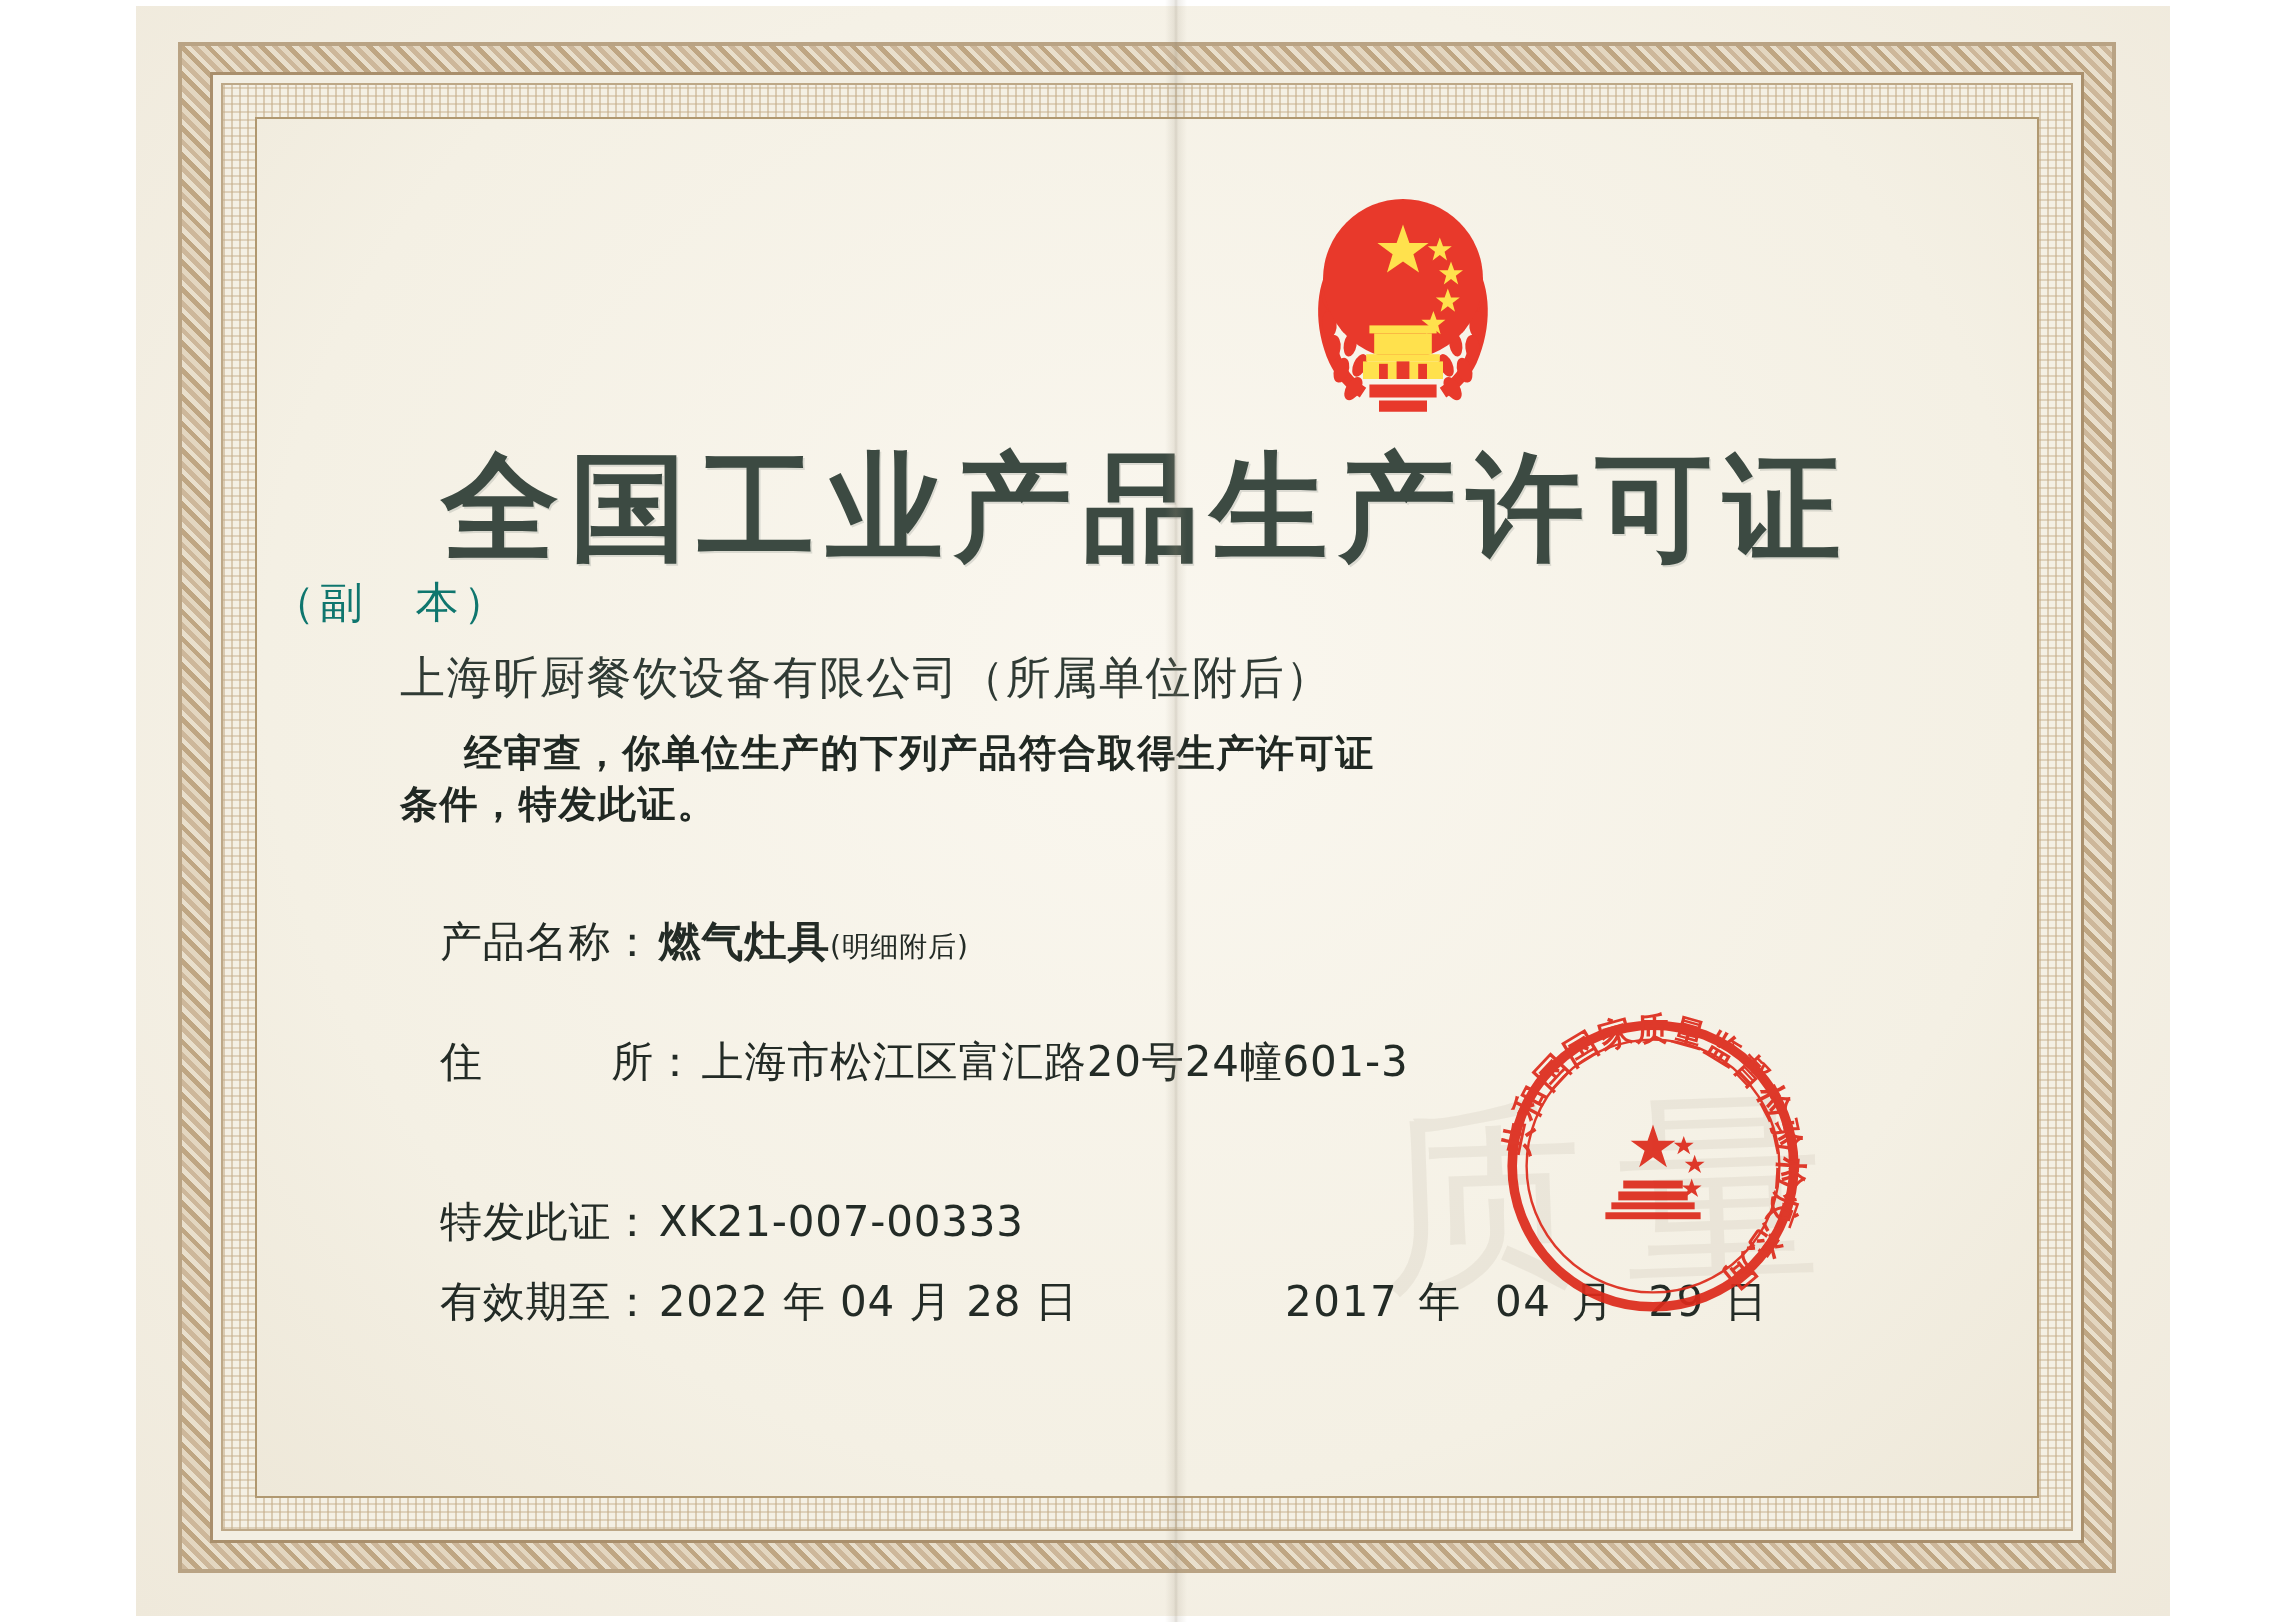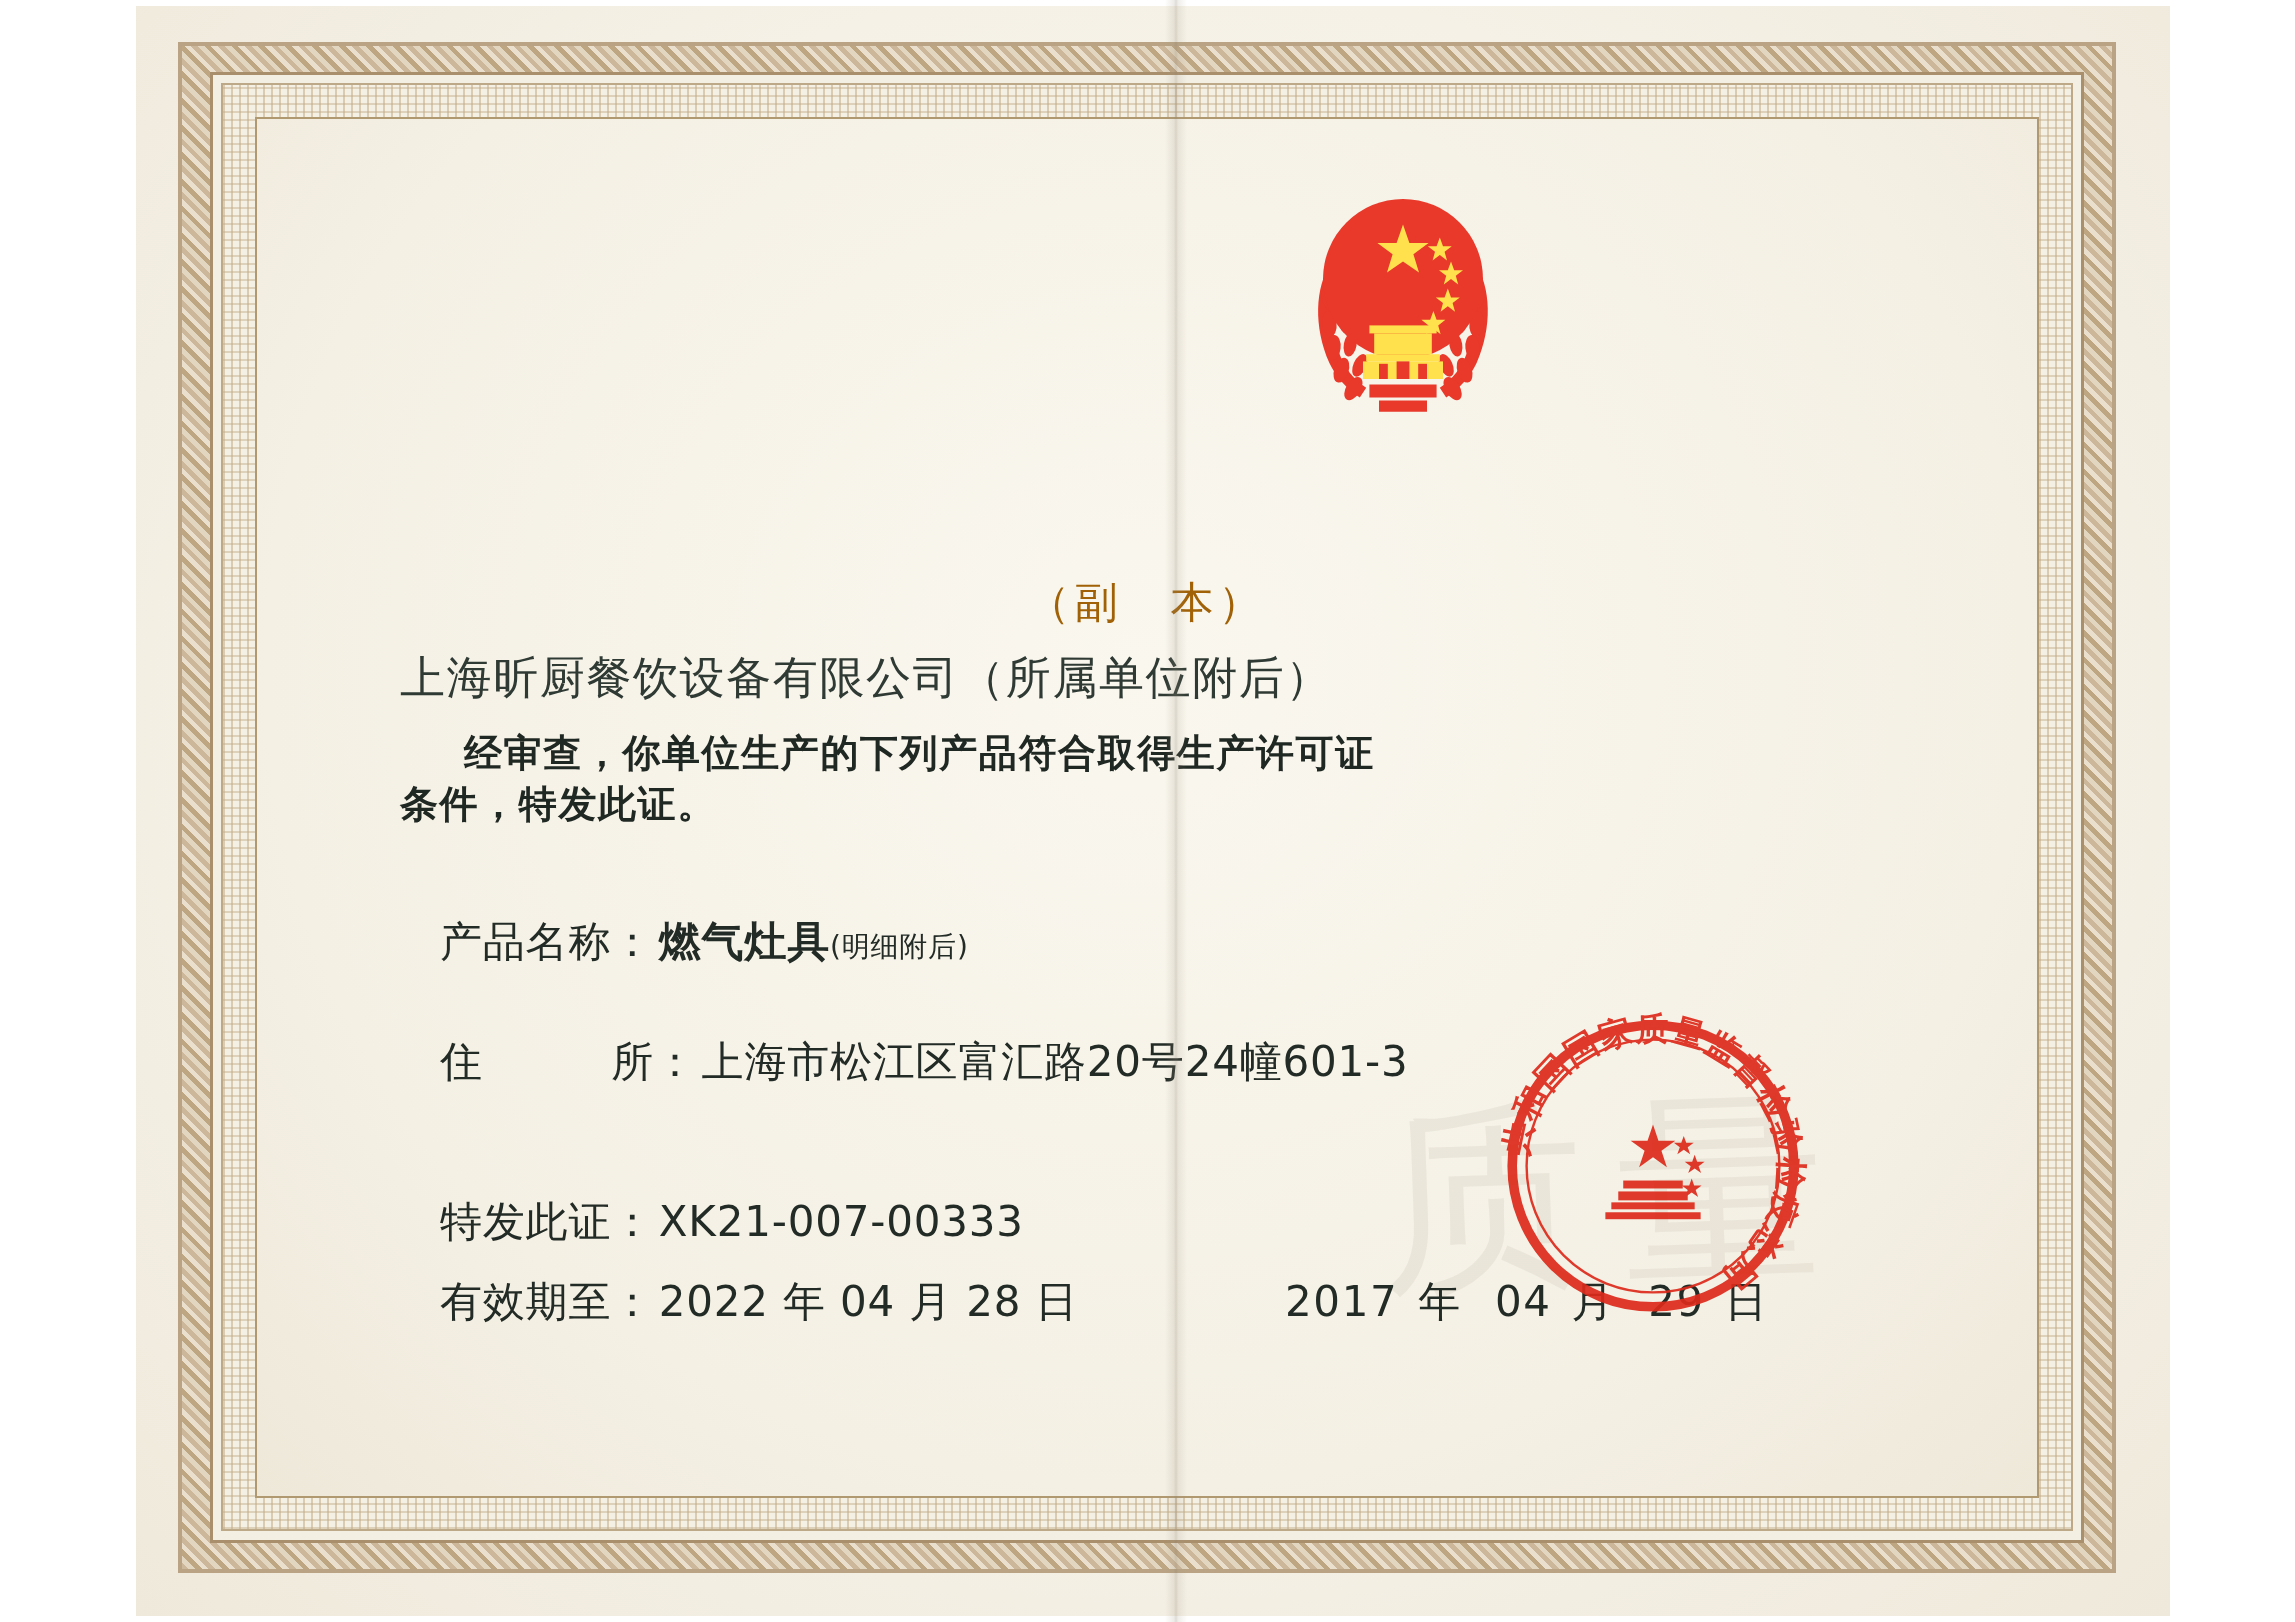--- a/index.html
+++ b/index.html
@@ -148,25 +148,25 @@
     letter-spacing: 11.2px;
     color: #3c4a42;
     text-shadow: 1.6px 1.6px 0 rgba(90,100,92,0.18);
     white-space: nowrap;
   }
   .sub-title {
     position: absolute;
     left: 0;
     top: 439px;
     width: 1749px;
-    text-align: center;
+    text-align: left;
     font-family: "DejaVu Sans", sans-serif;
     font-size: 43px;
     letter-spacing: 4.8px;
-    color: #a16207;
+    color: #0f766e;
   }
 
   
   .company-line {
     position: absolute;
     left: 128px;
     top: 513px;
     font-family: "DejaVu Sans", sans-serif;
     font-size: 45px;
     color: #2f3a34;
@@ -320,20 +320,21 @@
           <rect x="100" y="243" width="100" height="22"></rect>
         </g>
         <g fill="#e8392b">
           <rect x="142" y="243" width="16" height="22"></rect>
           <rect x="120" y="246" width="11" height="19"></rect>
           <rect x="169" y="246" width="11" height="19"></rect>
         </g>
       </svg>
     </div>
 
+    <div class="main-title">全国工业产品生产许可证</div>
     <div class="sub-title">（副　本）</div>
 
     <div class="company-line">上海昕厨餐饮设备有限公司（所属单位附后）</div>
 
     <div class="statement">
       <span class="l1">经审查，你单位生产的下列产品符合取得生产许可证</span>
       <span class="l2">条件，特发此证。</span>
     </div>
 
     <div class="field f-product">

